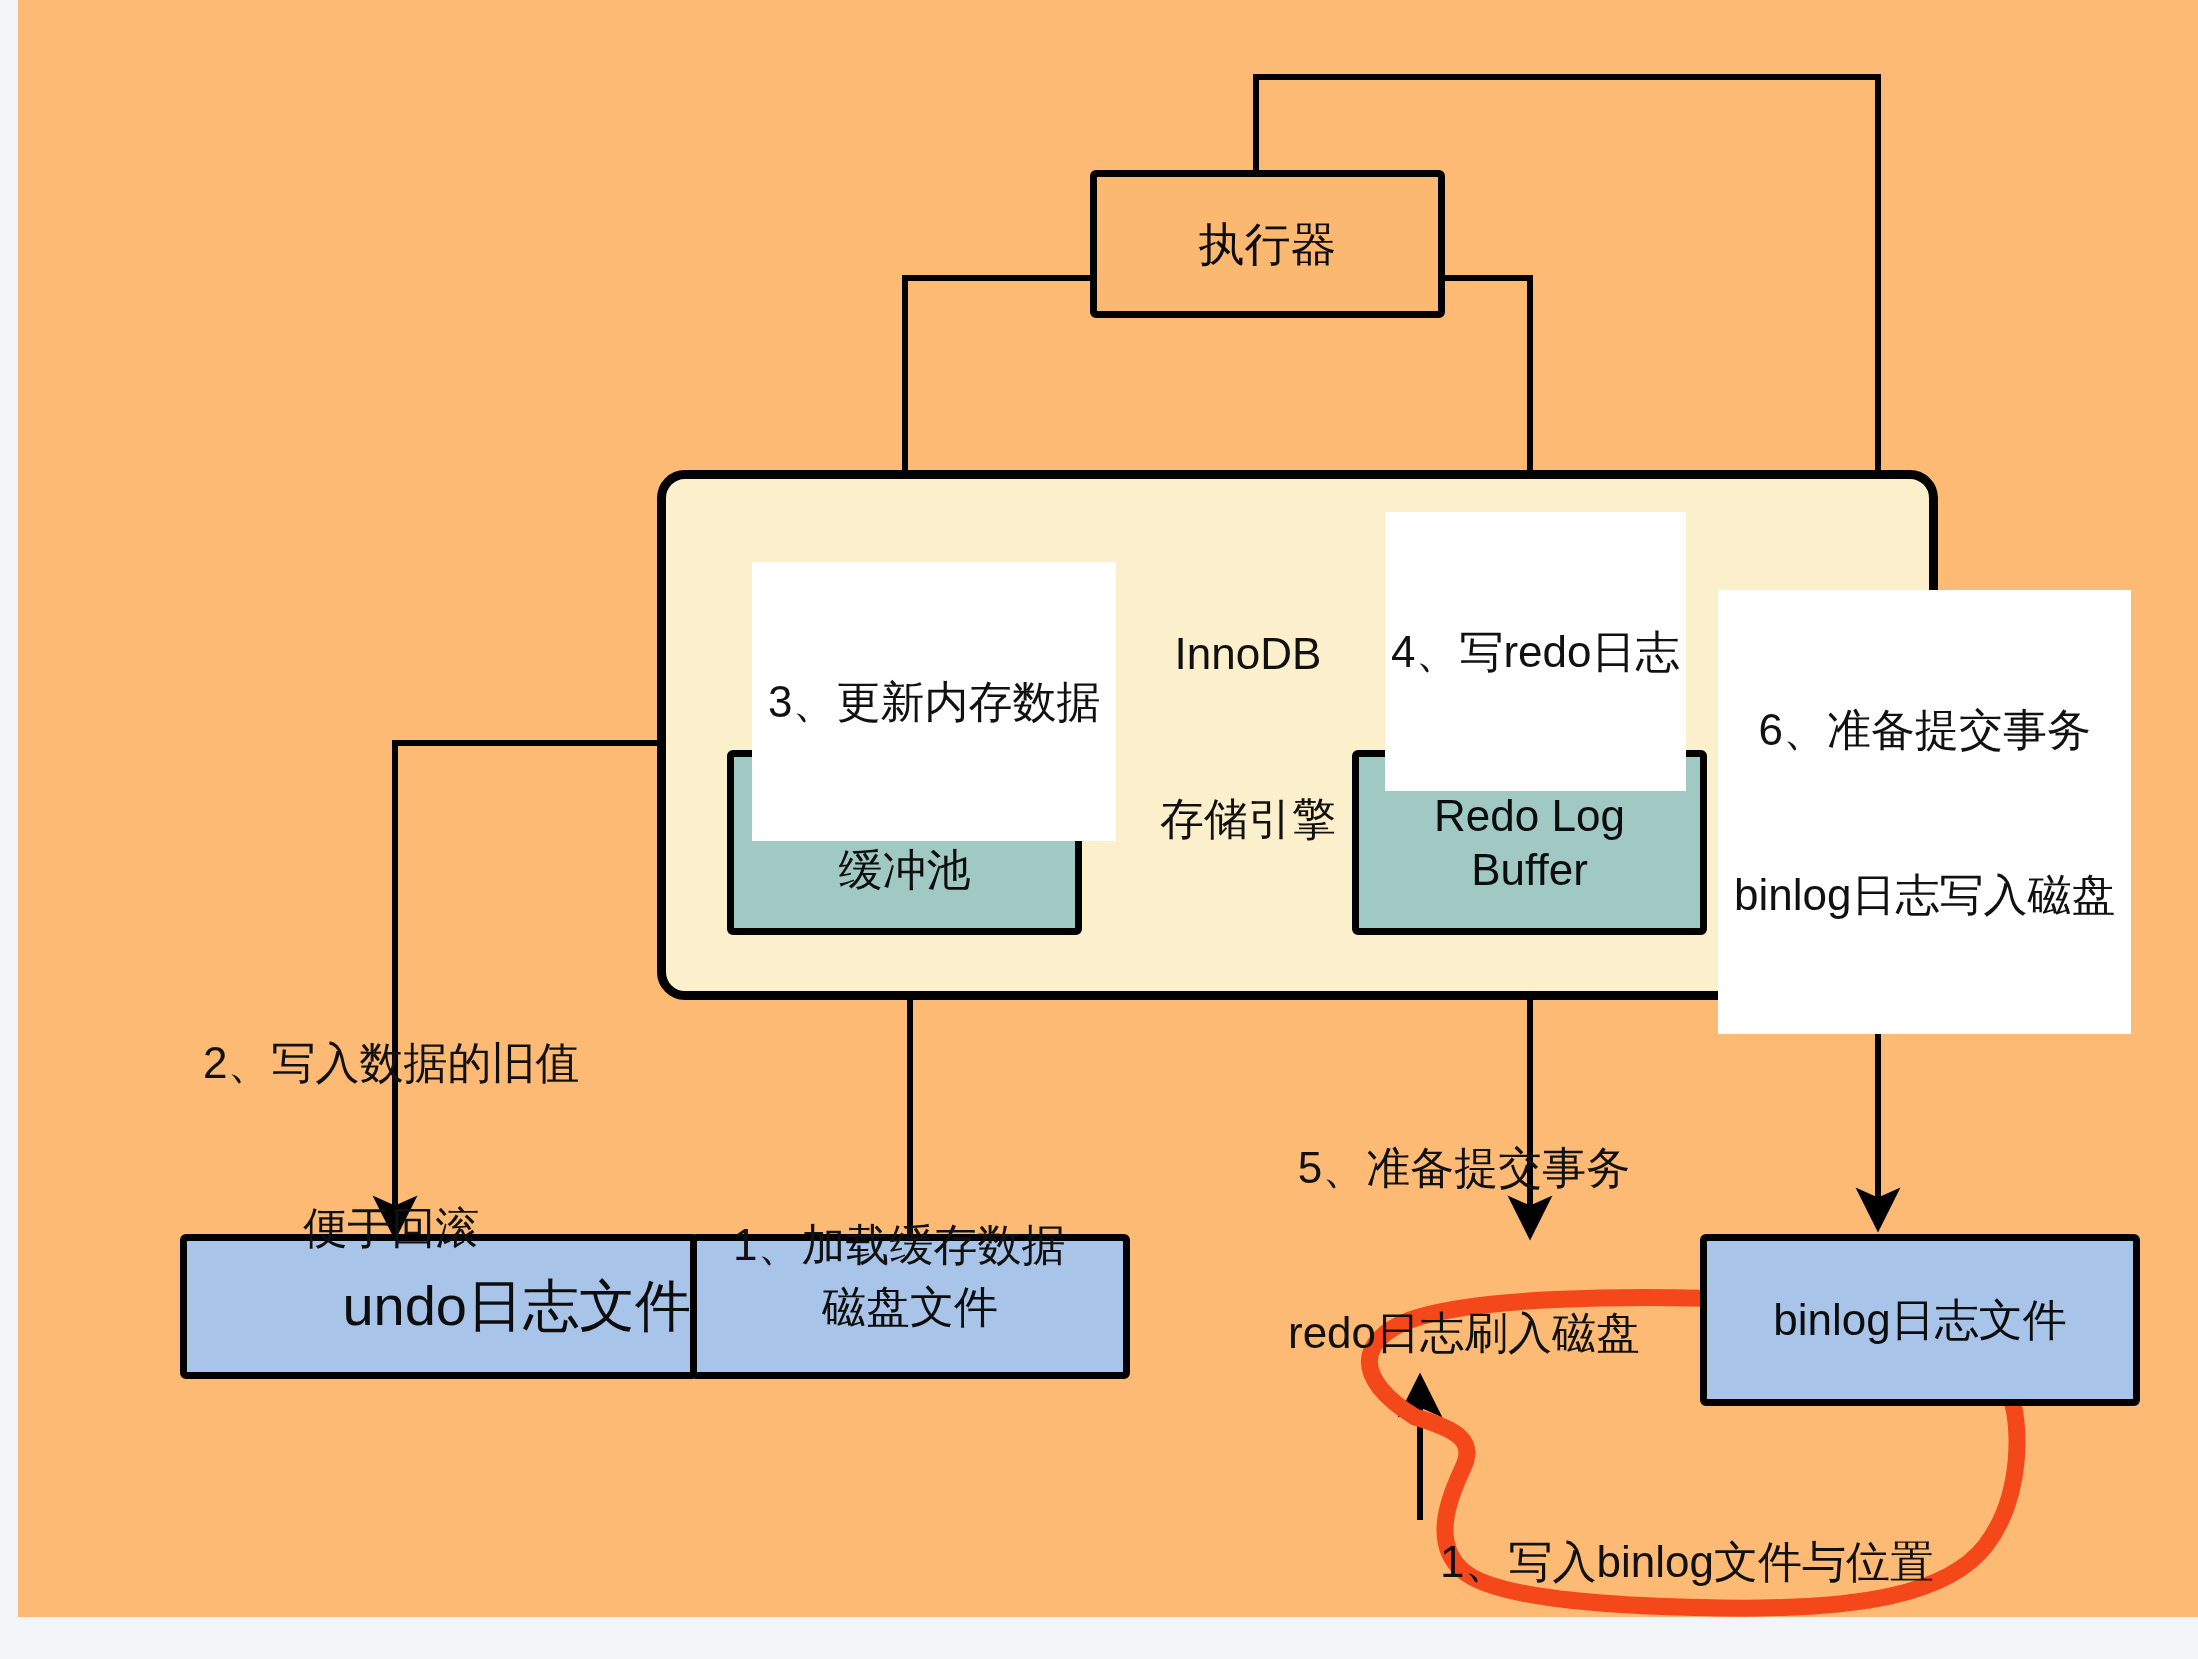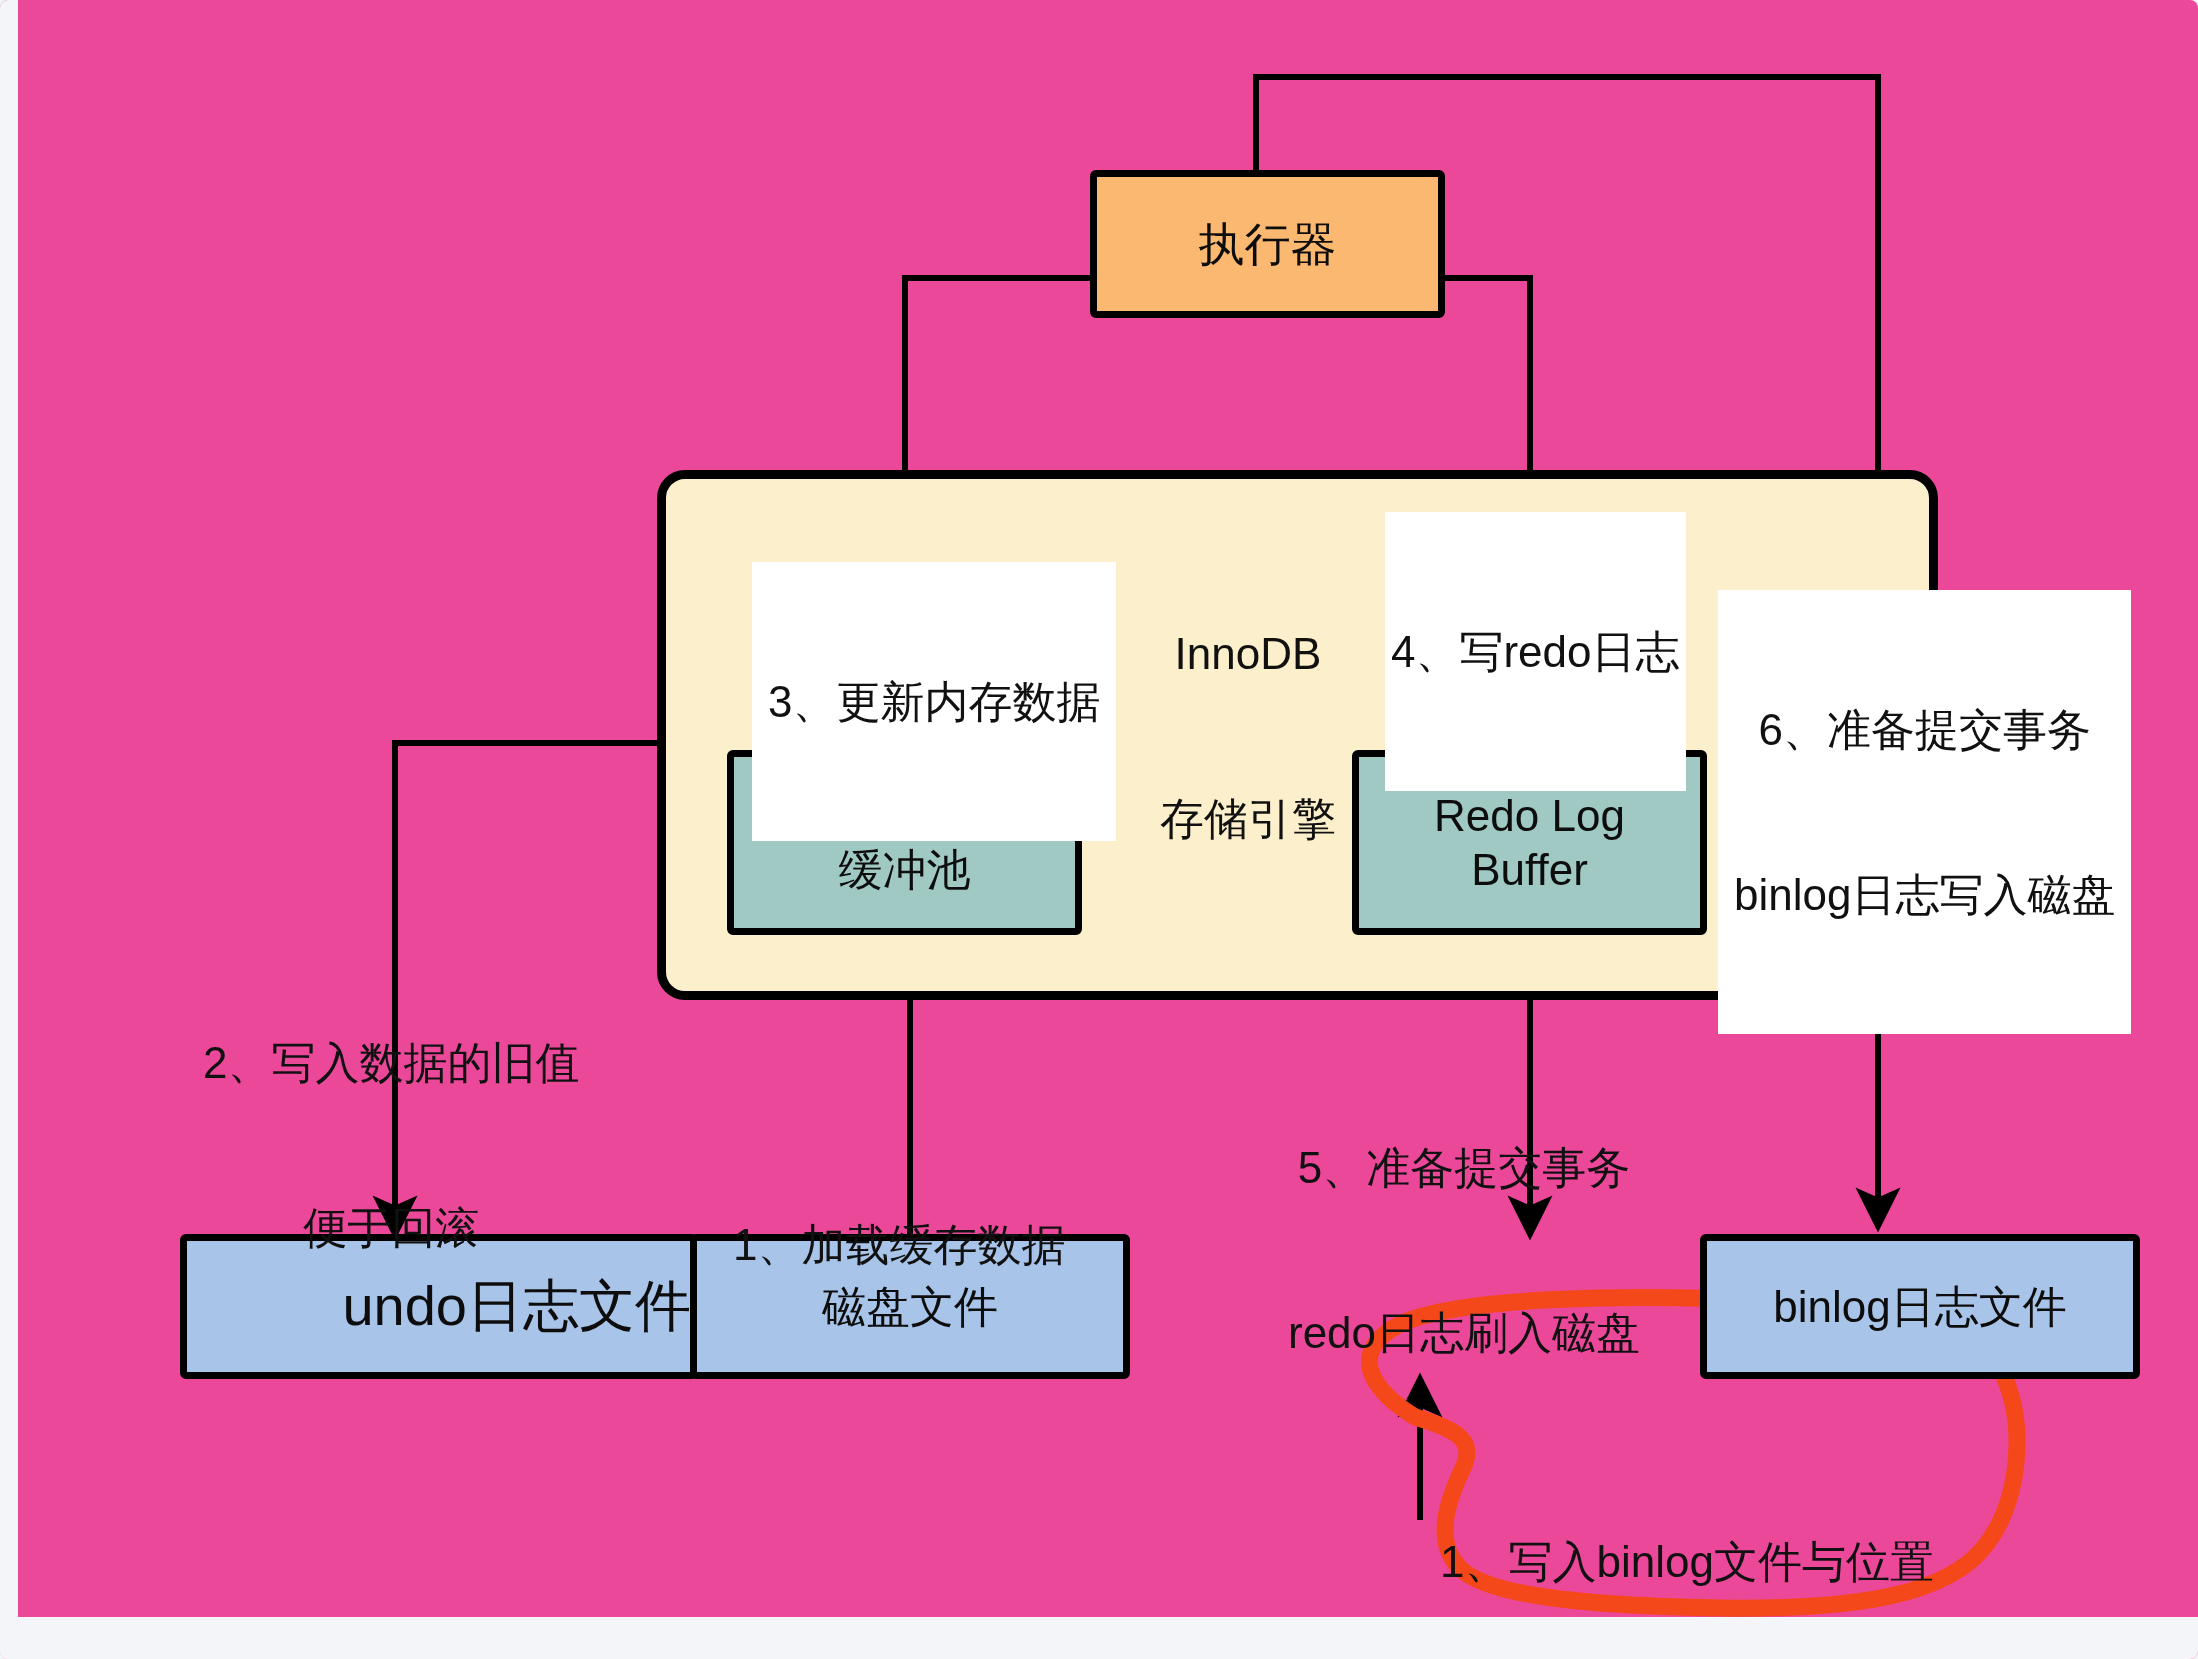--- a/index.html
+++ b/index.html
@@ -1,33 +1,33 @@
 <!DOCTYPE html>
 <html><head>
 <meta charset="utf-8">
 <style>
   html,body{margin:0;padding:0;background:#f4f5f9;}
   body{font-family:"Liberation Sans","DejaVu Sans",sans-serif;}
-  #root{position:relative;width:2198px;height:1659px;background:#ec4899;overflow:hidden;border-radius:8px;}
+  #root{position:relative;width:2198px;height:1659px;background:#fdba74;overflow:hidden;}
   #leftgutter{position:absolute;left:0;top:0;width:18px;height:1659px;background:#f4f5f9;}
   #bottomgutter{position:absolute;left:0;bottom:0;width:2198px;height:42px;background:#f4f5f9;}
   #canvas{position:absolute;left:0;top:0;width:2198px;height:1659px;}
   .node{position:absolute;box-sizing:border-box;border:7px solid #000;border-radius:6px;
         display:flex;flex-direction:column;align-items:center;justify-content:center;
         text-align:center;color:#0d0d0d;line-height:1.22;z-index:5;}
   .node .ln{display:block;white-space:nowrap;}
   #executor{left:1090px;top:170px;width:355px;height:148px;background:#fbb871;font-size:46px;}
   #innodb{left:657px;top:470px;width:1281px;height:530px;background:#fcefcb;border-width:9px;
           border-radius:28px;display:block;z-index:1;}
   #bufferpool{left:727px;top:750px;width:355px;height:185px;background:#9fc9c2;font-size:44px;}
   #redobuf{left:1352px;top:750px;width:355px;height:185px;background:#9fc9c2;font-size:44px;}
   #undofile{left:180px;top:1234px;width:518px;height:145px;background:#a9c4e9;font-size:56px;align-items:flex-end;}
   #diskfile{left:690px;top:1234px;width:440px;height:145px;background:#a9c4e9;font-size:44px;}
   #redofile{left:1198px;top:1234px;width:440px;height:145px;background:#a9c4e9;font-size:44px;}
-  #binlogfile{left:1700px;top:1234px;width:440px;height:145px;background:#a9c4e9;font-size:44px;}
+  #binlogfile{left:1700px;top:1234px;width:440px;height:172px;background:#a9c4e9;font-size:44px;}
   .lbl{position:absolute;z-index:6;color:#111;line-height:1.25;text-align:center;white-space:pre;}
   .lbl .ln{display:block;}
   .wb{background:#ffffff;}
   #lbl-innodb{left:1160px;top:516px;font-size:44px;text-align:center;}
   #lbl-3{left:752px;top:562px;font-size:44px;padding:2px 16px;}
   #lbl-4{left:1385px;top:512px;font-size:44px;padding:2px 6px;}
   #lbl-6{left:1718px;top:590px;font-size:44px;padding:2px 16px;}
   #lbl-2{left:203px;top:925px;font-size:44px;}
   #lbl-1{left:733px;top:1107px;font-size:44px;}
   #lbl-5{left:1288px;top:1030px;font-size:44px;}

